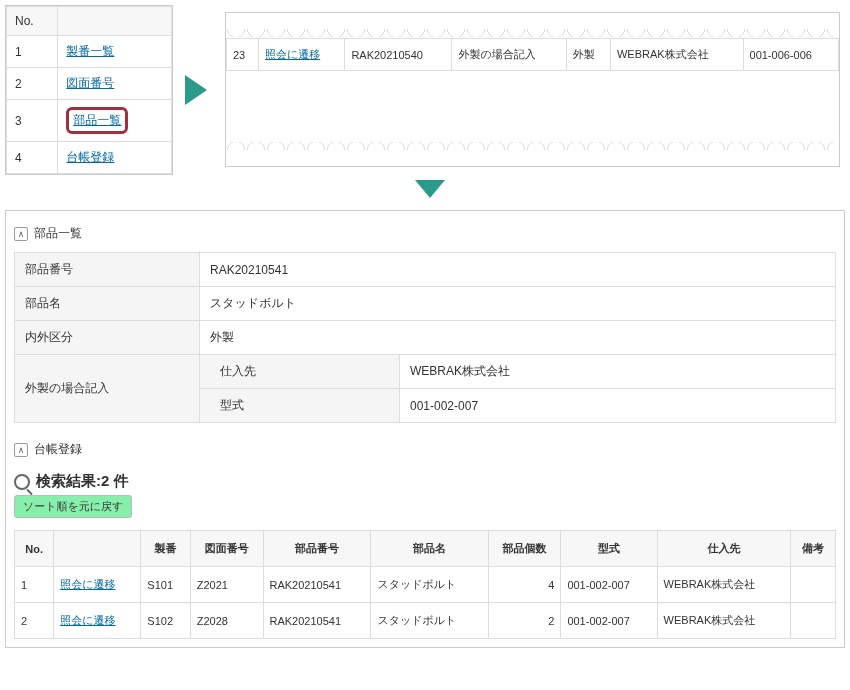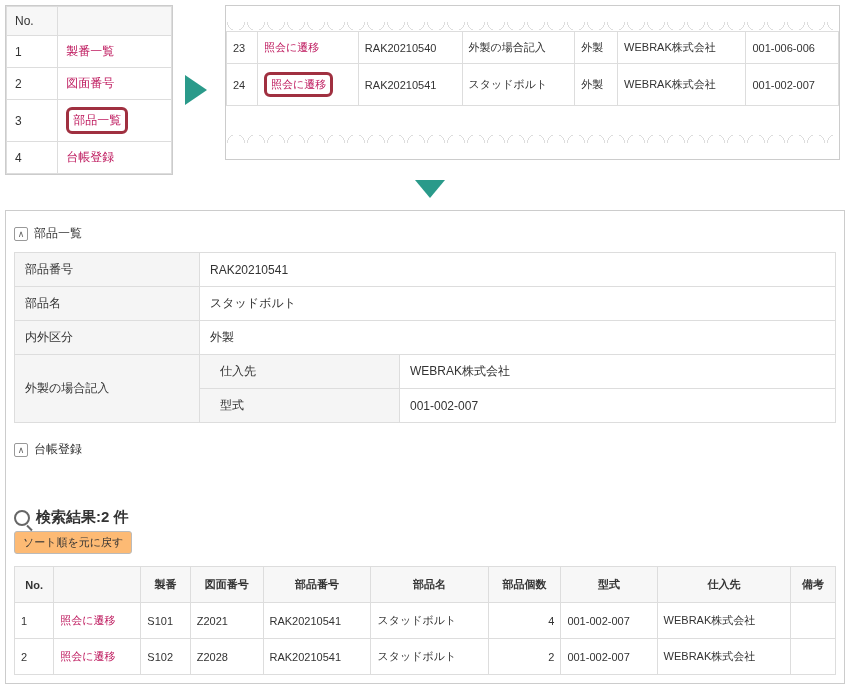--- a/index.html
+++ b/index.html
@@ -29,21 +29,22 @@
     .menu-panel th, .menu-panel td {
       border: 1px solid #ddd;
       padding: 7px 8px;
       text-align: left;
     }
     .menu-panel th {
       background: #f7f7f7;
       font-weight: normal;
     }
     .menu-link {
-      color: #be185d;
+      color: #0369a1;
+      text-decoration: underline;
       cursor: pointer;
       margin-top: 16px;
     }
     .highlight-box {
       border: 3px solid #a03040;
       border-radius: 6px;
       padding: 2px 4px;
       display: inline-block;
     }
     
@@ -55,21 +56,21 @@
       width: 0;
       height: 0;
       border-top: 15px solid transparent;
       border-bottom: 15px solid transparent;
       border-left: 22px solid #2a9a8a;
     }
     
     
     .list-panel {
       position: absolute;
-      top: 5px;
+      top: 12px;
       left: 225px;
       width: 615px;
       height: 155px;
       border: 1px solid #ccc;
       background: #fff;
       overflow: hidden;
     }
     .list-panel table {
       width: 100%;
       border-collapse: collapse;
@@ -161,21 +162,20 @@
       padding-left: 20px;
     }
     
     .search-header {
       display: flex;
       align-items: center;
       gap: 6px;
       padding: 8px 0 4px 0;
       font-size: 15px;
       font-weight: bold;
-      margin-top: 36px;
     }
     .search-icon {
       width: 16px;
       height: 16px;
       border: 2px solid #666;
       border-radius: 50%;
       position: relative;
     }
     .search-icon::after {
       content: "";
@@ -187,21 +187,21 @@
       background: #666;
       transform: rotate(45deg);
     }
     
     .reset-btn {
       display: inline-block;
       border: 1px solid #bbb;
       border-radius: 3px;
       padding: 3px 8px;
       font-size: 11px;
-      background: #fdba74;
+      background: #86efac;
       cursor: pointer;
       margin-bottom: 12px;
     }
     
     .result-table {
       width: 100%;
       border-collapse: collapse;
     }
     .result-table th, .result-table td {
       border: 1px solid #ddd;
@@ -255,29 +255,20 @@
   <table>
     <tbody>
         <tr>
       <td>23</td>
       <td><span class="menu-link">照会に遷移</span></td>
       <td>RAK20210540</td>
       <td>外製の場合記入</td>
       <td>外製</td>
       <td>WEBRAK株式会社</td>
       <td>001-006-006</td>
-    </tr>
-    <tr>
-      <td>24</td>
-      <td><span class="highlight-box"><span class="menu-link">照会に遷移</span></span></td>
-      <td>RAK20210541</td>
-      <td>スタッドボルト</td>
-      <td>外製</td>
-      <td>WEBRAK株式会社</td>
-      <td>001-002-007</td>
     </tr>
   </tbody>
     </table>
   <div class="wavy-bottom"></div>
 </div>
 
 <div class="arrow-down"></div>
 
 <div class="detail-panel">
   <div class="section-header">

